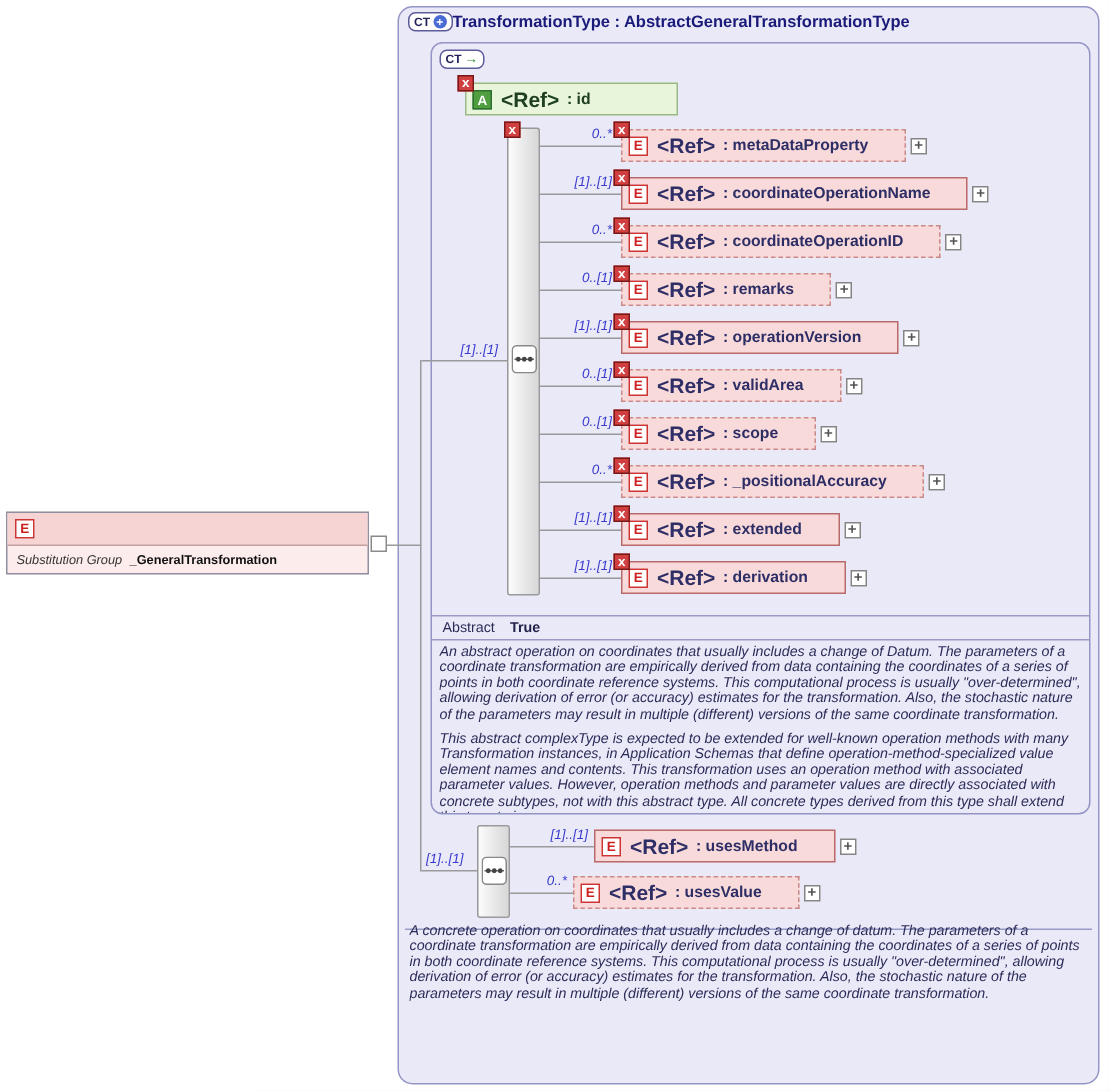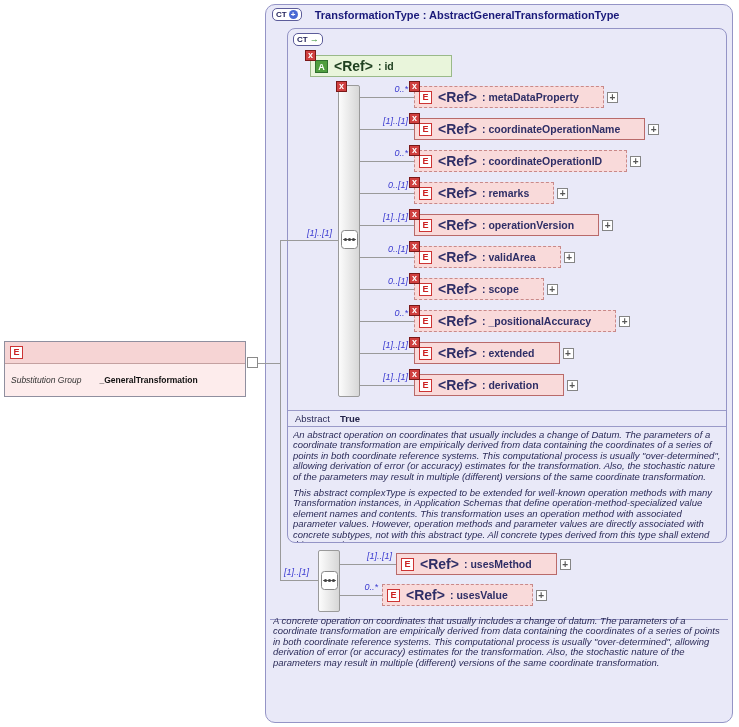--- a/index.html
+++ b/index.html
@@ -1,21 +1,21 @@
 <!DOCTYPE html>
 <html><head>
 <meta charset="utf-8">
 <style>
   * { box-sizing: border-box; margin: 0; padding: 0; }
   html, body { background: #ffffff; }
   body { font-family: "Liberation Sans", sans-serif; }
   .canvas { position: relative; width: 739px; height: 727px; background: #fff; overflow: hidden; }
 
   .typebox { position: absolute; background: #e9e9f8; border: 1px solid #9494c6; border-radius: 10px; }
-  .type-header { position: absolute; display: flex; align-items: center; gap: 13px; white-space: nowrap; }
+  .type-header { position: absolute; display: flex; align-items: center; gap: 0; white-space: nowrap; }
   .ct-icon { display: inline-flex; align-items: center; gap: 2px; background: #fff; border: 1px solid #5c5c9a;
              border-radius: 5px; padding: 1px 3px; font-size: 8px; font-weight: bold; color: #22225a; }
   .ct-glyph-plus { display: inline-block; width: 9px; height: 9px; border-radius: 50%; background: #4a6ad4;
                    color: #fff; font-size: 8px; line-height: 9px; text-align: center; font-weight: bold; }
   .ct-glyph-arrow { color: #2a8a2a; font-size: 9px; line-height: 9px; font-weight: bold; }
   .type-title { font-size: 11px; font-weight: bold; color: #1a1a7a; }
   .type-title.small { font-size: 10px; }
 
   .hline, .vline { position: absolute; background: #9a9a9a; }
   .hline { height: 1px; }
@@ -55,21 +55,21 @@
   .abs-value { position: absolute; font-size: 9.5px; font-weight: bold; color: #222248; }
 
   .desc { position: absolute; font-size: 9.5px; font-style: italic; color: #2b2b58; line-height: 10.4px;
           overflow: hidden; }
   .desc .p2 { margin-top: 6px; }
 
   .left-el { position: absolute; border: 1px solid #8f8f9f; background: #fdecec; z-index: 5; }
   .left-el-header { height: 22px; display: flex; align-items: center; background: #f6d4d4;
                     border-bottom: 1px solid #c4a0a0; padding: 0 5px; gap: 6px; }
   .left-title { font-size: 10.5px; font-weight: bold; color: #1a1a7a; white-space: nowrap; }
-  .left-el-sub { height: 32px; display: flex; align-items: center; padding: 0 6px; gap: 18px; }
+  .left-el-sub { height: 18px; display: flex; align-items: center; padding: 0 6px; gap: 5px; }
   .sub-label { font-size: 8.5px; font-style: italic; color: #333; }
   .sub-value { font-size: 8.5px; font-weight: bold; color: #111; }
 
   .connector { position: absolute; width: 11px; height: 11px; background: #fff; border: 1px solid #8a8a8a; z-index: 5; }
 </style>
 </head>
 <body>
 
 <div class="canvas">
 

